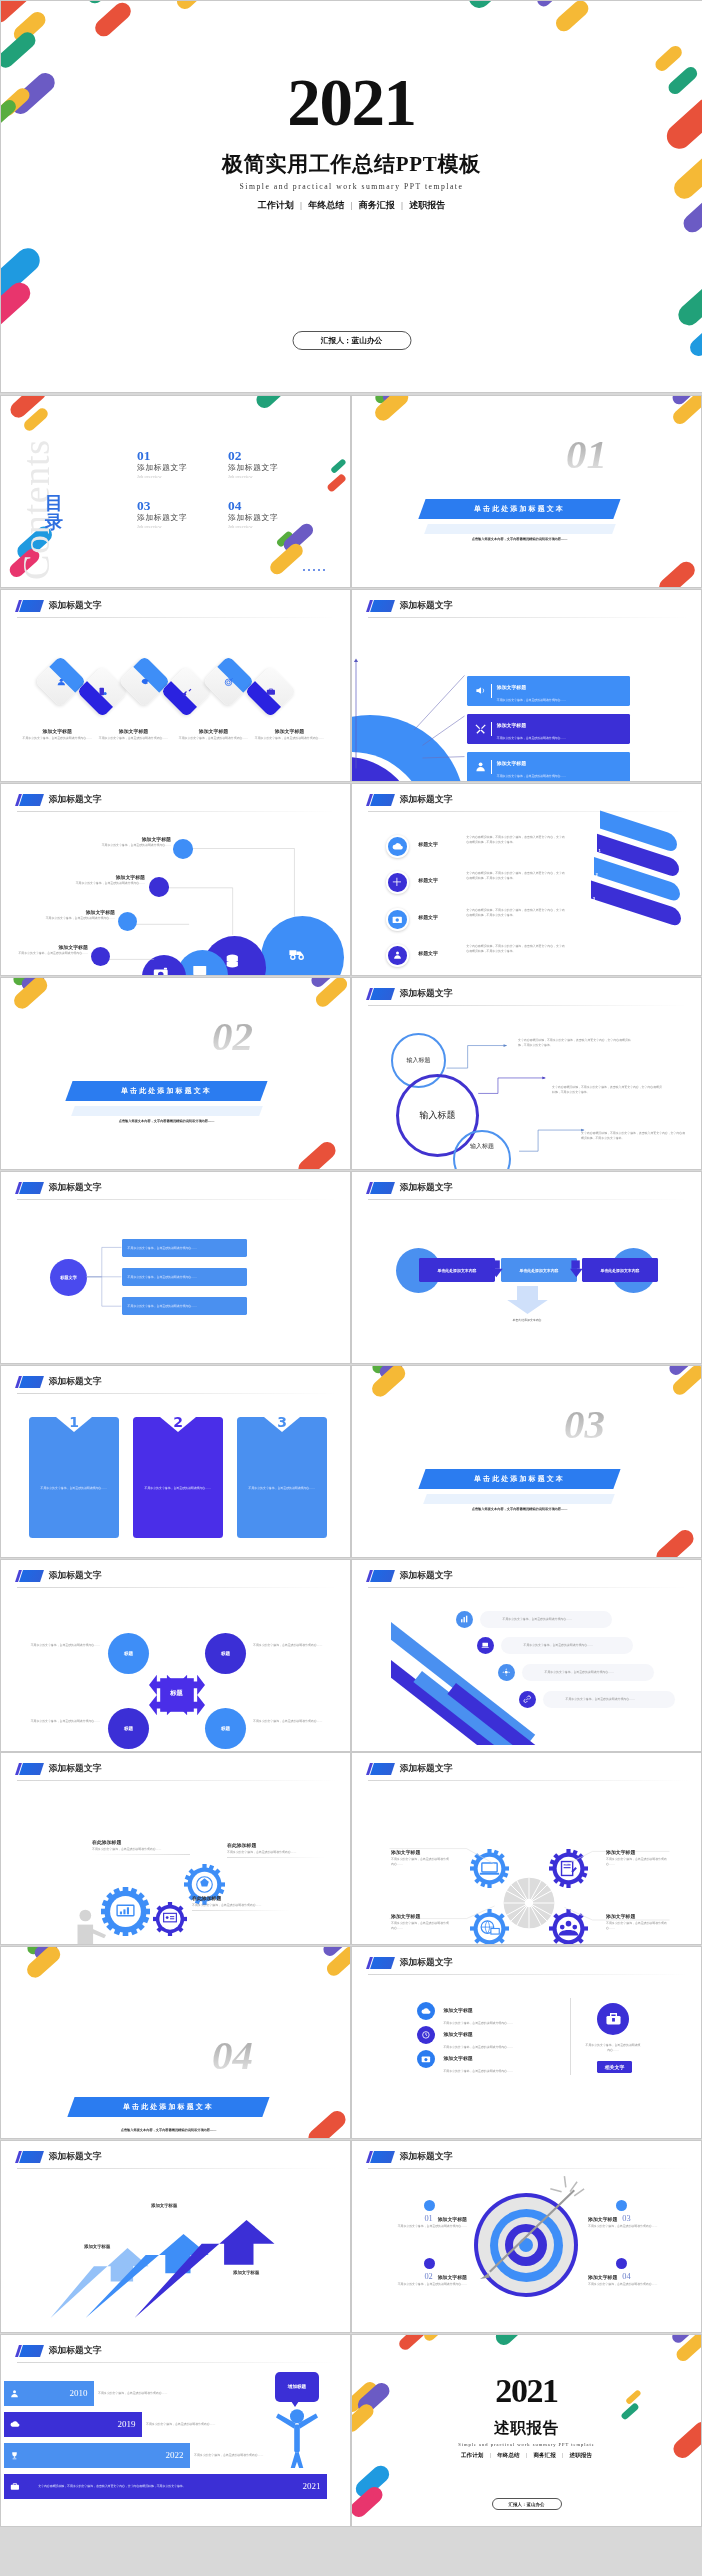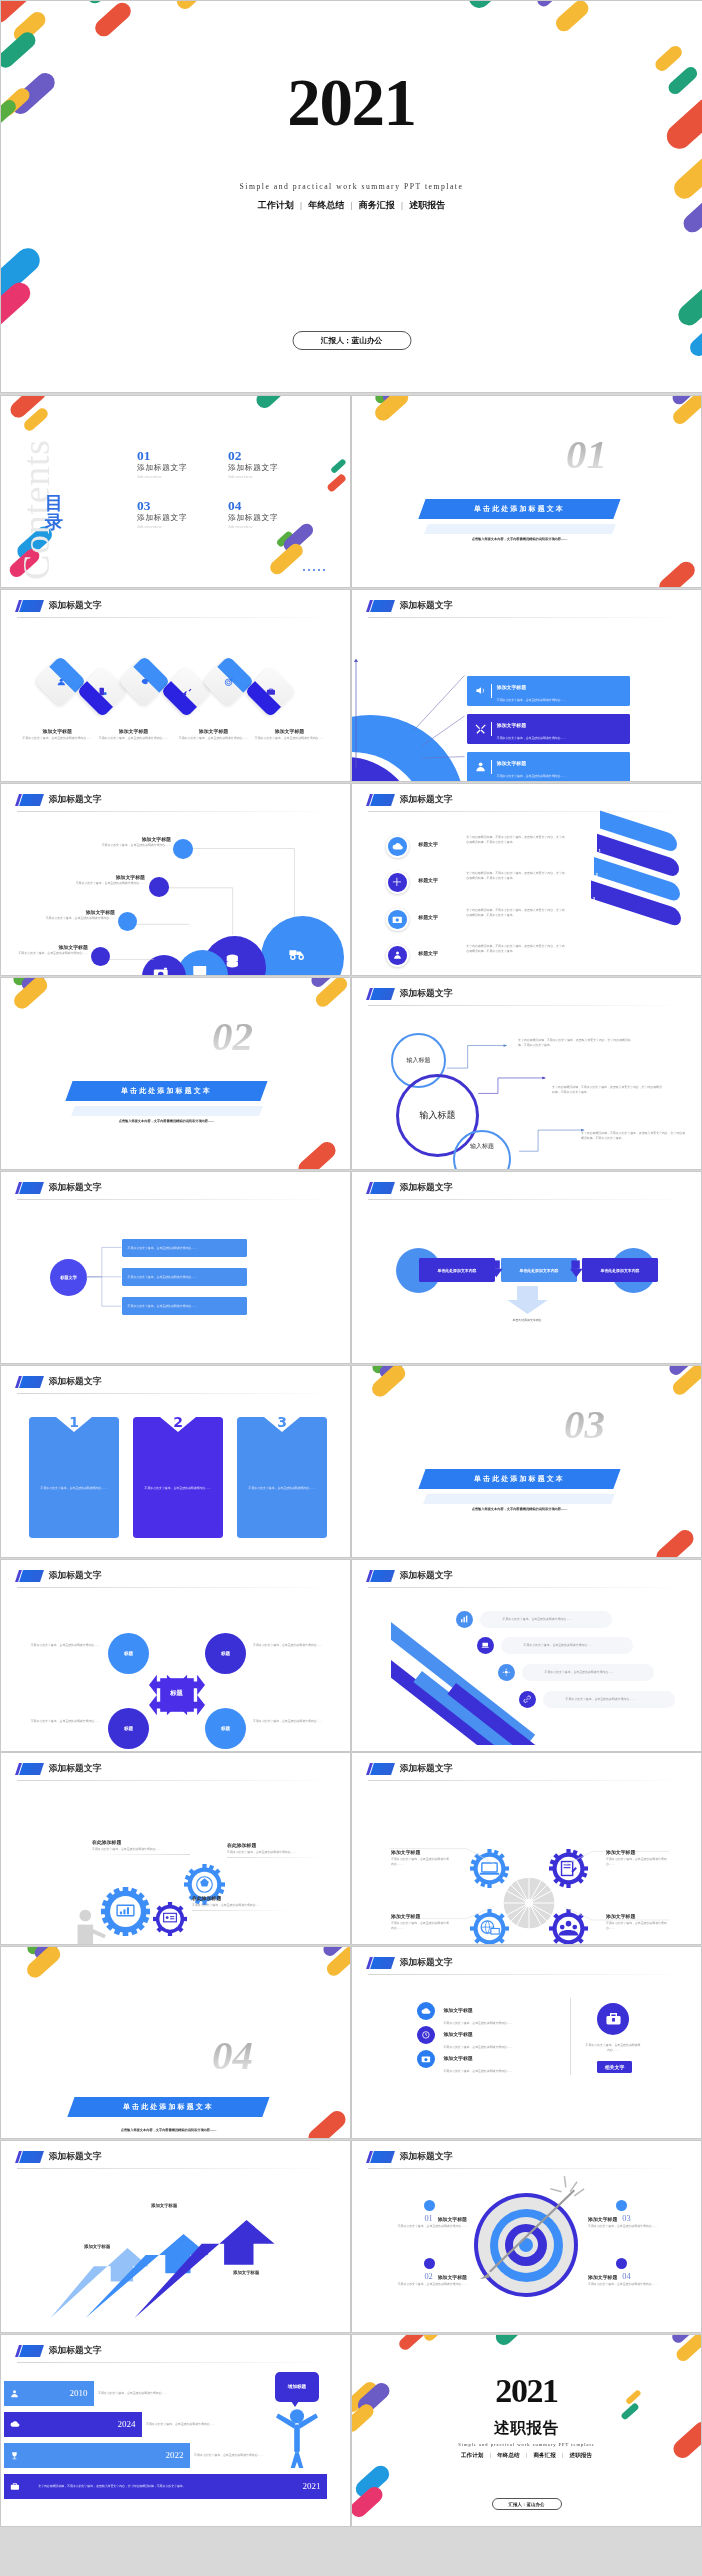--- a/index.html
+++ b/index.html
@@ -197,20 +197,21 @@
     <div class="cap" style="left:552px;top:7px;width:38px;height:15.5px;background:#f5b936;transform:rotate(-42deg);"></div>
     <div class="cap" style="left:652px;top:51px;width:31px;height:12.6px;background:#f5b936;transform:rotate(-42deg);"></div>
     <div class="cap" style="left:665px;top:73px;width:34px;height:13.4px;background:#21a179;transform:rotate(-42deg);"></div>
     <div class="cap" style="left:661px;top:110px;width:63px;height:25px;background:#e8513a;transform:rotate(-42deg);"></div>
     <div class="cap" style="left:669px;top:166px;width:53px;height:21px;background:#f5b936;transform:rotate(-42deg);"></div>
     <div class="cap" style="left:679px;top:204px;width:46px;height:18px;background:#6b5bc4;transform:rotate(-42deg);"></div>
     <div class="cap" style="left:673px;top:292px;width:55px;height:21px;background:#21a179;transform:rotate(-42deg);"></div>
     <div class="cap" style="left:686px;top:330px;width:41px;height:17px;background:#1f9ae0;transform:rotate(-42deg);"></div>
 
     <div class="cover-year" style="top:63px;font-size:67px;">2021</div>
+    <div class="cover-cn" style="top:149px;font-size:21px;letter-spacing:0.7px;">极简实用工作总结PPT模板</div>
     <div class="cover-en" style="top:181px;font-size:7.7px;">Simple and practical work summary PPT template</div>
     <div class="cover-tags" style="top:198px;font-size:9px;">
       <span>工作计划</span><i>|</i><span>年终总结</span><i>|</i><span>商务汇报</span><i>|</i><span>述职报告</span>
     </div>
     <div class="presenter" style="top:330px;width:119px;height:19px;font-size:7.7px;">汇报人：蓝山办公</div>
   </div>
 
   <div class="slide half-l" style="top:395px;height:193px;">
     <div class="cap" style="left:5.6px;top:-2.8px;width:42px;height:15.5px;background:#e8513a;transform:rotate(-42deg);"></div>
     <div class="cap" style="left:21px;top:18px;width:28px;height:11.2px;background:#f5b936;transform:rotate(-42deg);"></div>
@@ -1242,21 +1243,21 @@
       <span class="tl-year">2010</span>
     </div>
     <div class="tiny" style="position:absolute;left:97px;top:56px;width:112px;">不用多余的文字修饰，言简意赅的说明该分项内容……</div>
 
     <div class="tl-bar" style="left:2.8px;top:77px;width:138px;height:24.6px;background:#3b2fd6;">
       <span>
           <svg width="9.8" height="7.7" viewBox="0 0 24 18" fill="#fff">
             <path d="M6 16a5 5 0 0 1 .6-10 7 7 0 0 1 13 2 4 4 0 0 1-1 8z"></path>
           </svg>
         </span>
-      <span class="tl-year">2024</span>
+      <span class="tl-year">2019</span>
     </div>
     <div class="tiny" style="position:absolute;left:145px;top:87px;width:112px;">不用多余的文字修饰，言简意赅的说明该分项内容……</div>
 
     <div class="tl-bar" style="left:2.8px;top:108px;width:186px;height:24.6px;background:#4a90f0;">
       <span>
           <svg width="9" height="9" viewBox="0 0 24 24" fill="#fff">
             <path d="M6 3h12v5a6 6 0 0 1-12 0z"></path>
             <path d="M10 14h4v4h-4z"></path>
             <path d="M7 20h10v2H7z"></path>
           </svg>

